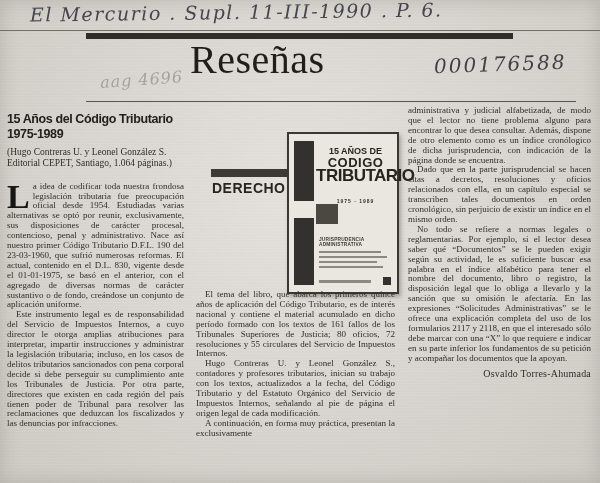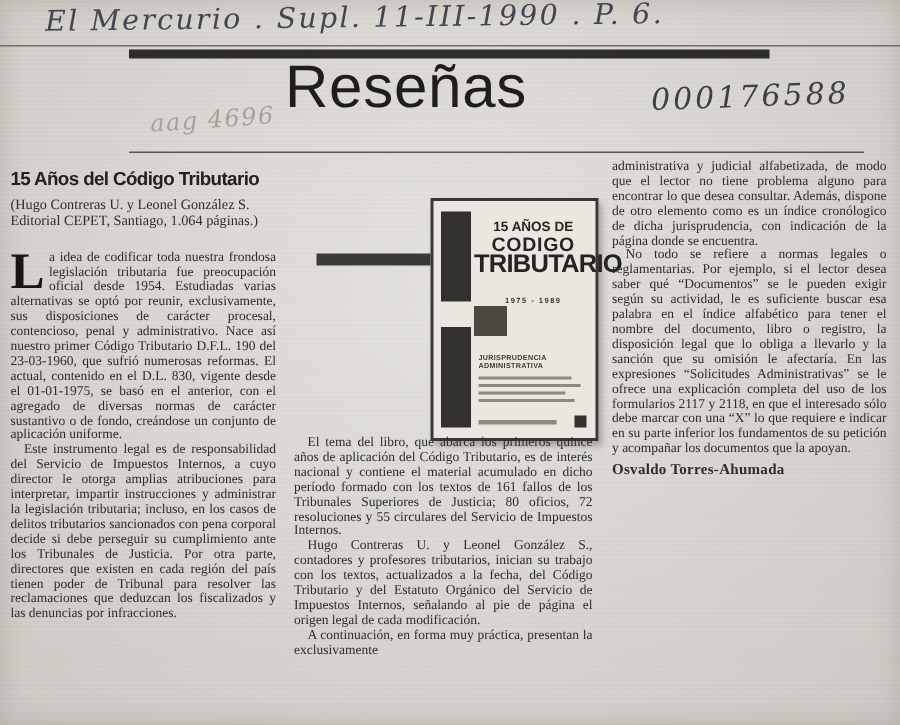--- a/index.html
+++ b/index.html
@@ -18,21 +18,21 @@
   .handwriting {
     position:absolute; left:30px; top:1px; white-space:nowrap;
     font-family:"DejaVu Serif", serif; font-style:italic;
     font-size:19px; letter-spacing:1.5px; color:#45454f;
     transform:rotate(-0.7deg);
   }
   .rule-top   { position:absolute; left:0;  top:30px;  width:600px; height:1px; background:#716e67; }
   .thick-bar  { position:absolute; left:86px; top:33px; width:427px; height:6px; background:#2e2d2a; }
   .section-title {
     position:absolute; left:190px; top:36px; margin:0;
-    font-family:Liberation Sans, sans-serif; font-weight:normal;
+    font-family:Liberation Serif, serif; font-weight:normal;
     font-size:40px; letter-spacing:0.5px; color:#1f1e1b;
   }
   .stamp {
     position:absolute; left:434px; top:52px; white-space:nowrap;
     font-family:"DejaVu Serif", serif; font-style:italic;
     font-size:20px; letter-spacing:2px; color:#3f3f47;
     transform:rotate(-2deg);
   }
   .pencil {
     position:absolute; left:100px; top:70px; white-space:nowrap;
@@ -55,21 +55,21 @@
   }
   .article-title span { display:block; }
   .credit { margin:0 0 13px 0; font-size:9.5px; line-height:10.8px; text-align:left; }
 
   p.body { margin:0; text-indent:9px; }
   p.body.nodent { text-indent:0; }
   .dropcap {
     float:left; font-family:"Liberation Serif", serif; font-weight:bold;
     font-size:34px; line-height:28px; color:#171613; margin:1px 3px 0 0;
   }
-  .byline { margin-top:5px; font-weight:bold; font-size:10px; letter-spacing:0.2px; }
+  .byline { margin-top:5px; text-align:right; font-weight:normal; font-size:10px; letter-spacing:0.2px; }
 
   
   .derecho-bar { position:absolute; left:211px; top:169px; width:81px; height:8px; background:#3b3a36; }
   .derecho {
     position:absolute; left:212px; top:180px;
     font-family:"Liberation Sans", sans-serif; font-weight:bold;
     font-size:14px; letter-spacing:0.5px; color:#262522;
   }
 
   
@@ -110,27 +110,29 @@
   <div class="rule-top"></div>
   <div class="thick-bar"></div>
   <h1 class="section-title">Reseñas</h1>
   <div class="stamp">000176588</div>
   <div class="pencil">aag 4696</div>
   <div class="rule-sub"></div>
 
   <div class="col col1">
     <h2 class="article-title">
       <span>15 Años del Código Tributario</span>
+      <span>1975-1989</span>
     </h2>
     <p class="credit">(Hugo Contreras U. y Leonel González S. Editorial CEPET, Santiago, 1.064 páginas.)</p>
     <p class="body nodent"><span class="dropcap">L</span><span>a idea de codificar toda nuestra frondosa legislación tributaria fue preocupación oficial desde 1954. Estudiadas varias alternativas se optó por reunir, exclusivamente, sus disposiciones de carácter procesal, contencioso, penal y administrativo. Nace así nuestro primer Código Tributario D.F.L. 190 del 23-03-1960, que sufrió numerosas reformas. El actual, contenido en el D.L. 830, vigente desde el 01-01-1975, se basó en el anterior, con el agregado de diversas normas de carácter sustantivo o de fondo, creándose un conjunto de aplicación uniforme.</span></p>
     <p class="body">Este instrumento legal es de responsabilidad del Servicio de Impuestos Internos, a cuyo director le otorga amplias atribuciones para interpretar, impartir instrucciones y administrar la legislación tributaria; incluso, en los casos de delitos tributarios sancionados con pena corporal decide si debe perseguir su cumplimiento ante los Tribunales de Justicia. Por otra parte, directores que existen en cada región del país tienen poder de Tribunal para resolver las reclamaciones que deduzcan los fiscalizados y las denuncias por infracciones.</p>
   </div>
 
   <div class="derecho-bar"></div>
+  <div class="derecho">DERECHO</div>
 
   <div class="cover">
     <div class="cv-bar-top"></div>
     <div class="cv-bar-bottom"></div>
     <div class="cv-square"></div>
     <div class="cv-title">
       <span class="t1">15 AÑOS DE</span>
       <span class="t2">CODIGO</span>
       <span class="t3">TRIBUTARIO</span>
     </div>
@@ -145,17 +147,18 @@
   </div>
 
   <div class="col col2-text">
     <p class="body">El tema del libro, que abarca los primeros quince años de aplicación del Código Tributario, es de interés nacional y contiene el material acumulado en dicho período formado con los textos de 161 fallos de los Tribunales Superiores de Justicia; 80 oficios, 72 resoluciones y 55 circulares del Servicio de Impuestos Internos.</p>
     <p class="body">Hugo Contreras U. y Leonel González S., contadores y profesores tributarios, inician su trabajo con los textos, actualizados a la fecha, del Código Tributario y del Estatuto Orgánico del Servicio de Impuestos Internos, señalando al pie de página el origen legal de cada modificación.</p>
     <p class="body">A continuación, en forma muy práctica, presentan la exclusivamente</p>
   </div>
 
   <div class="col col3">
     <p class="body nodent">administrativa y judicial alfabetizada, de modo que el lector no tiene problema alguno para encontrar lo que desea consultar. Además, dispone de otro elemento como es un índice cronólogico de dicha jurisprudencia, con indicación de la página donde se encuentra.</p>
+    <p class="body">Dado que en la parte jurisprudencial se hacen citas a decretos, resoluciones y oficios relacionados con ella, en un capítulo especial se transcriben tales documentos en orden cronológico, sin perjuicio de existir un índice en el mismo orden.</p>
     <p class="body">No todo se refiere a normas legales o reglamentarias. Por ejemplo, si el lector desea saber qué “Documentos” se le pueden exigir según su actividad, le es suficiente buscar esa palabra en el índice alfabético para tener el nombre del documento, libro o registro, la disposición legal que lo obliga a llevarlo y la sanción que su omisión le afectaría. En las expresiones “Solicitudes Administrativas” se le ofrece una explicación completa del uso de los formularios 2117 y 2118, en que el interesado sólo debe marcar con una “X” lo que requiere e indicar en su parte inferior los fundamentos de su petición y acompañar los documentos que la apoyan.</p>
     <p class="byline">Osvaldo Torres-Ahumada</p>
   </div>
 
 </div>
 
 </body></html>

